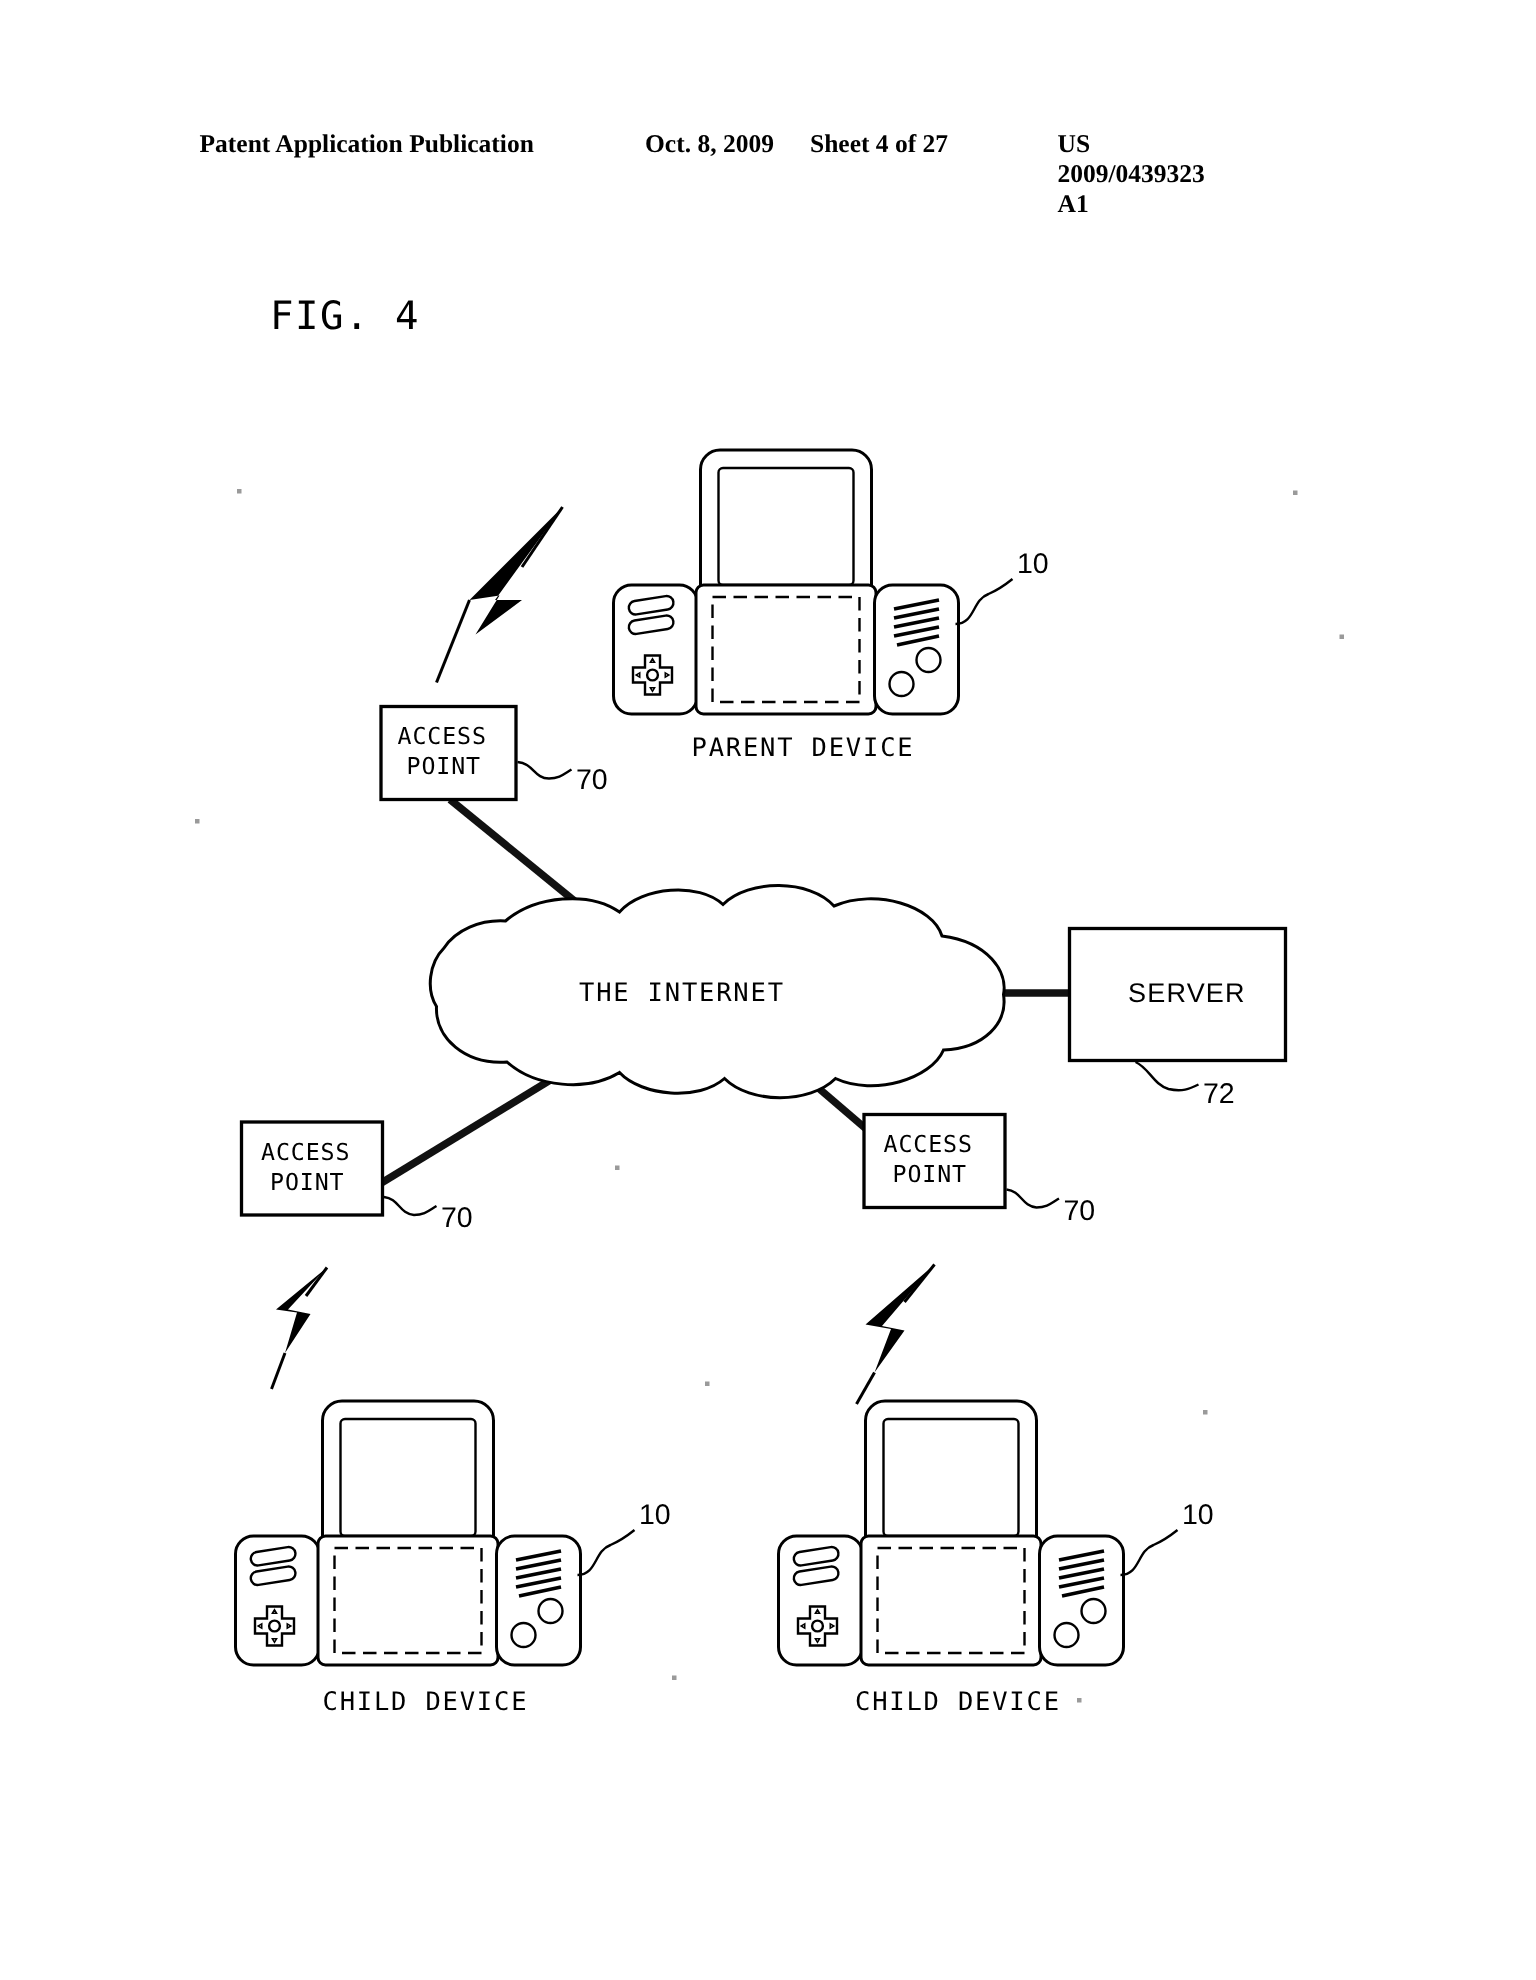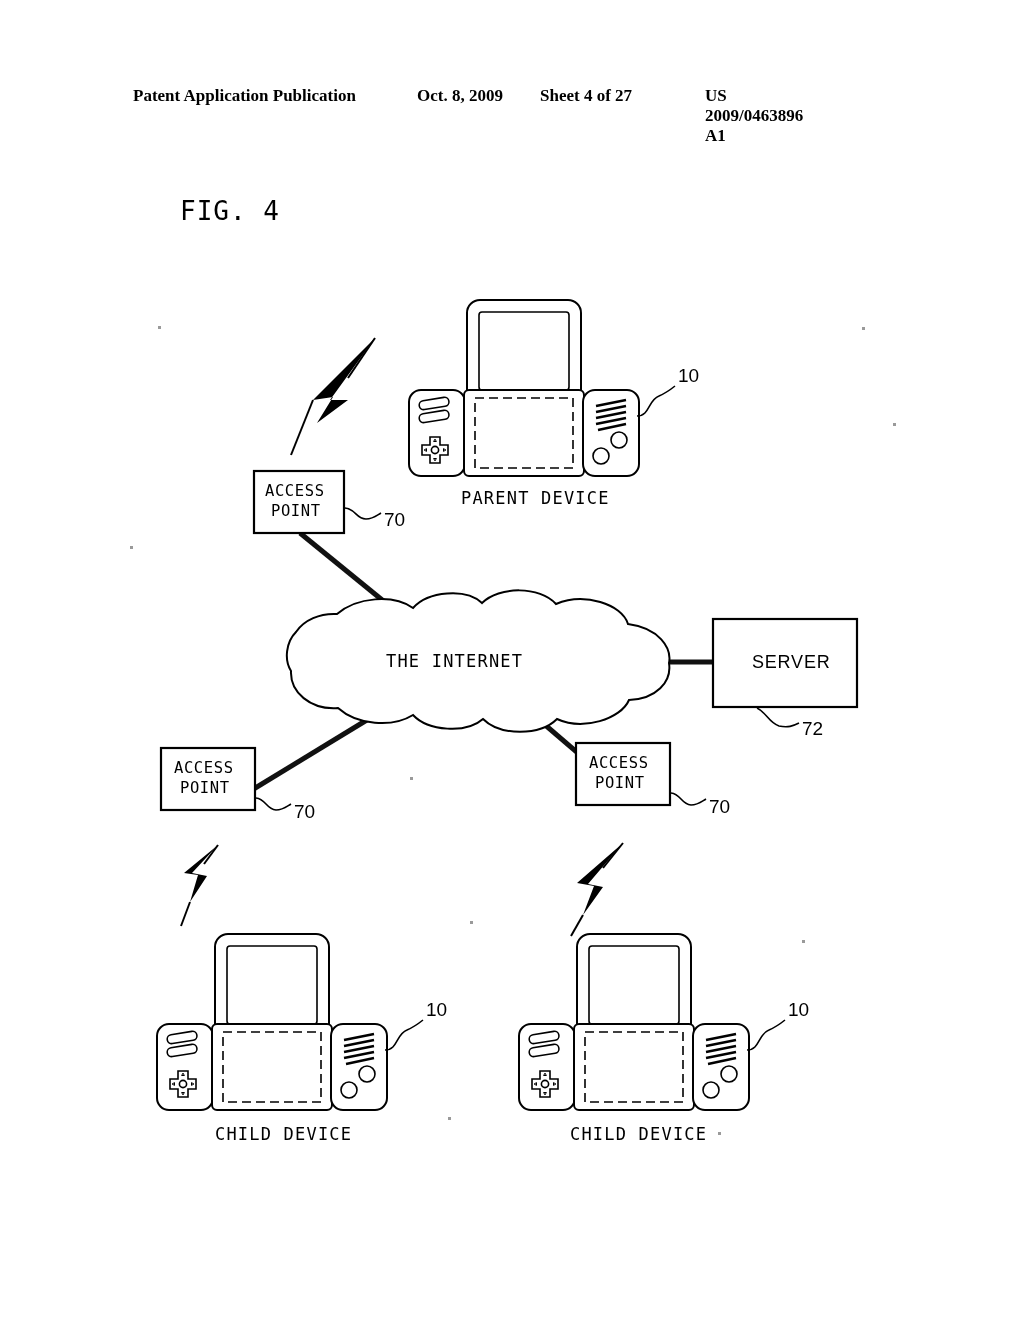--- a/index.html
+++ b/index.html
@@ -30,21 +30,21 @@
     font-weight: bold;
     font-size: 17px;
     letter-spacing: 0px;
   }
   #page-header .hdr-pub {
     position: absolute;
     left: 133px;
   }
   #page-header .hdr-date {
     position: absolute;
-    left: 417px;
+    left: 430px;
   }
   #page-header .hdr-sheet {
     position: absolute;
     left: 540px;
   }
   #page-header .hdr-patno {
     position: absolute;
     left: 705px;
   }
 
@@ -105,21 +105,21 @@
   .dashed-screen { stroke: #000; stroke-width: 1.6; fill: #fff; stroke-dasharray: 9 5; }
   .speck { fill: #9a9a9a; }
 </style>
 </head>
 <body>
 
 <div id="page-header">
   <span class="hdr-pub">Patent Application Publication</span>
   <span class="hdr-date">Oct. 8, 2009</span>
   <span class="hdr-sheet">Sheet 4 of 27</span>
-  <span class="hdr-patno">US 2009/0463896 A1</span>
+  <span class="hdr-patno">US 2009/0439323 A1</span>
 </div>
 
 <div id="fig-label">FIG. 4</div>
 
 <svg id="figure-canvas" viewBox="0 0 1024 1320">
 
   <g>
     <rect class="speck" x="158" y="326" width="3" height="3"></rect>
     <rect class="speck" x="862" y="327" width="3" height="3"></rect>
     <rect class="speck" x="130" y="546" width="3" height="3"></rect>

